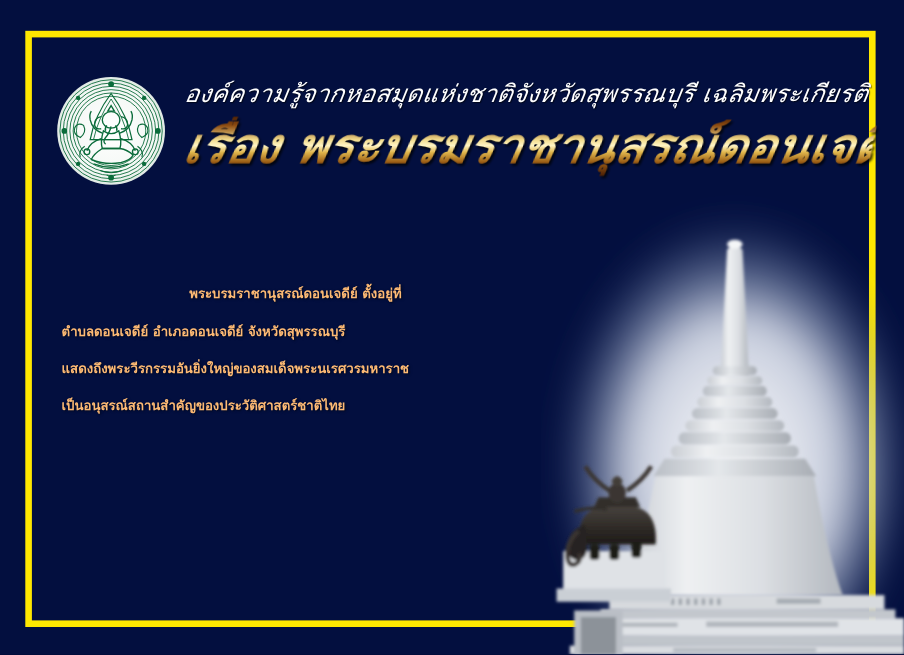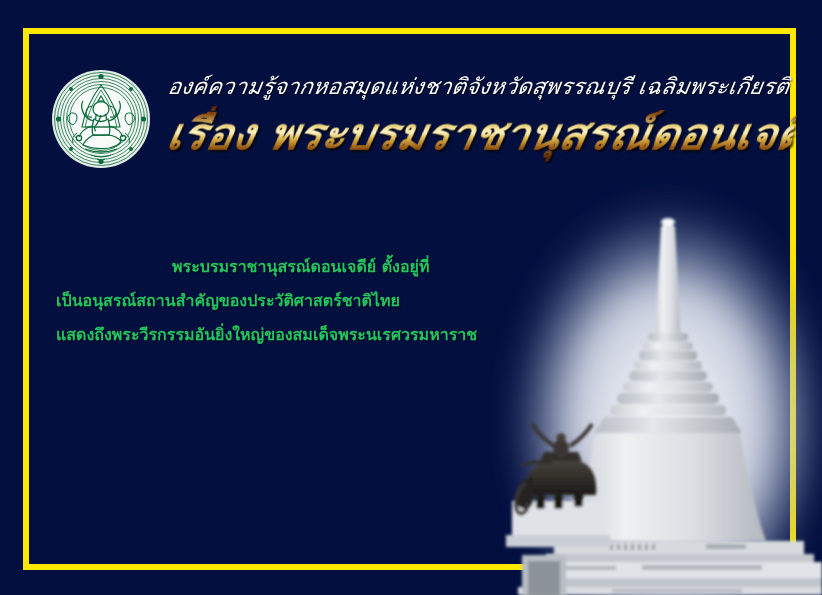--- a/index.html
+++ b/index.html
@@ -99,22 +99,22 @@
 
   
   #body-block {
     position: absolute;
     left: 56px;
     top: 250px;
     width: 620px;
     z-index: 7;
   }
   .body-line {
-    color: #22c55e;
-    font-size: 16px;
+    color: #fdba74;
+    font-size: 12px;
     font-weight: bold;
     line-height: 34px;
     white-space: nowrap;
     text-shadow: 1px 1px 2px rgba(0,0,0,.55);
   }
   .body-line.indented { padding-left: 116px; }
 </style>
 </head>
 <body>
 
@@ -302,17 +302,18 @@
     </svg>
   </div>
 
   <div id="header-block">
     <div class="hdr-line1">องค์ความรู้จากหอสมุดแห่งชาติจังหวัดสุพรรณบุรี เฉลิมพระเกียรติ</div>
     <div class="hdr-title">เรื่อง พระบรมราชานุสรณ์ดอนเจดีย์</div>
   </div>
 
   <div id="body-block">
     <div class="body-line indented">พระบรมราชานุสรณ์ดอนเจดีย์ ตั้งอยู่ที่</div>
+    <div class="body-line">ตำบลดอนเจดีย์ อำเภอดอนเจดีย์ จังหวัดสุพรรณบุรี</div>
+    <div class="body-line">แสดงถึงพระวีรกรรมอันยิ่งใหญ่ของสมเด็จพระนเรศวรมหาราช</div>
     <div class="body-line">เป็นอนุสรณ์สถานสำคัญของประวัติศาสตร์ชาติไทย</div>
-    <div class="body-line">แสดงถึงพระวีรกรรมอันยิ่งใหญ่ของสมเด็จพระนเรศวรมหาราช</div>
   </div>
 
 </div>
 
 </body></html>

